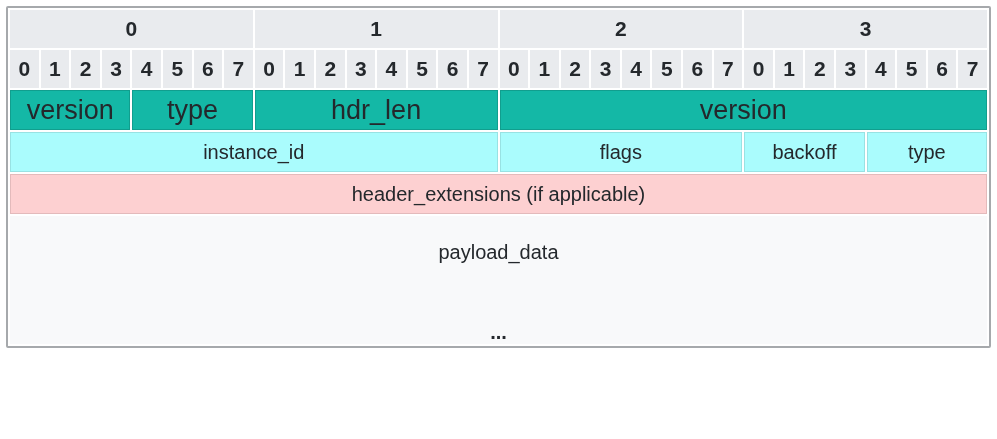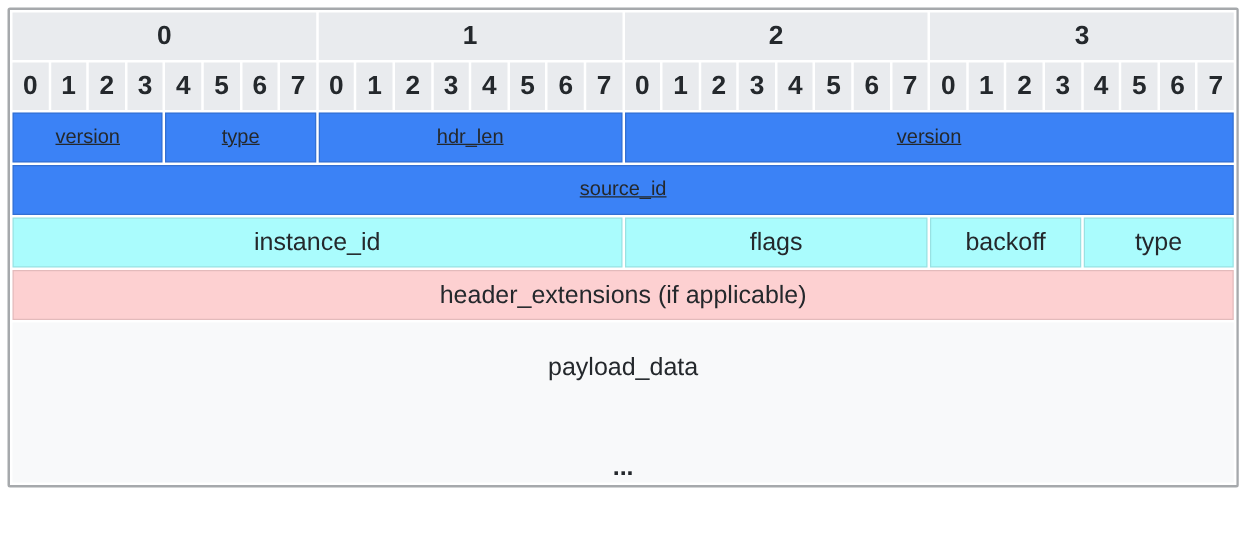--- a/index.html
+++ b/index.html
@@ -31,25 +31,24 @@
   }
   
   th.byte, td.bit {
     background: #e9ebee;
     font-weight: bold;
     font-size: 21px;
     height: 38px;
   }
   
   tr.r-blue td {
-    background: #3b82f6;
+    background: #14b8a6;
     border: 1px solid rgba(0,0,0,0.14);
-    font-size: 16px;
+    font-size: 27px;
     height: 38px;
-    text-decoration: underline;
   }
   tr.r-cyan td {
     background: #aafcfd;
     border: 1px solid rgba(0,0,0,0.10);
     font-size: 20px;
     height: 38px;
     margin-top: 35px;
   }
   tr.r-pink td {
     background: #fdd0d1;
@@ -119,23 +118,20 @@
       <td class="bit">7</td>
     </tr>
 
     <tr class="r-blue">
       <td colspan="4">version</td>
       <td colspan="4">type</td>
       <td colspan="8">hdr_len</td>
       <td colspan="16">version</td>
     </tr>
 
-    <tr class="r-blue">
-      <td colspan="32">source_id</td>
-    </tr>
 
     <tr class="r-cyan">
       <td colspan="16">instance_id</td>
       <td colspan="8">flags</td>
       <td colspan="4">backoff</td>
       <td colspan="4">type</td>
     </tr>
 
 
     <tr class="r-pink">

